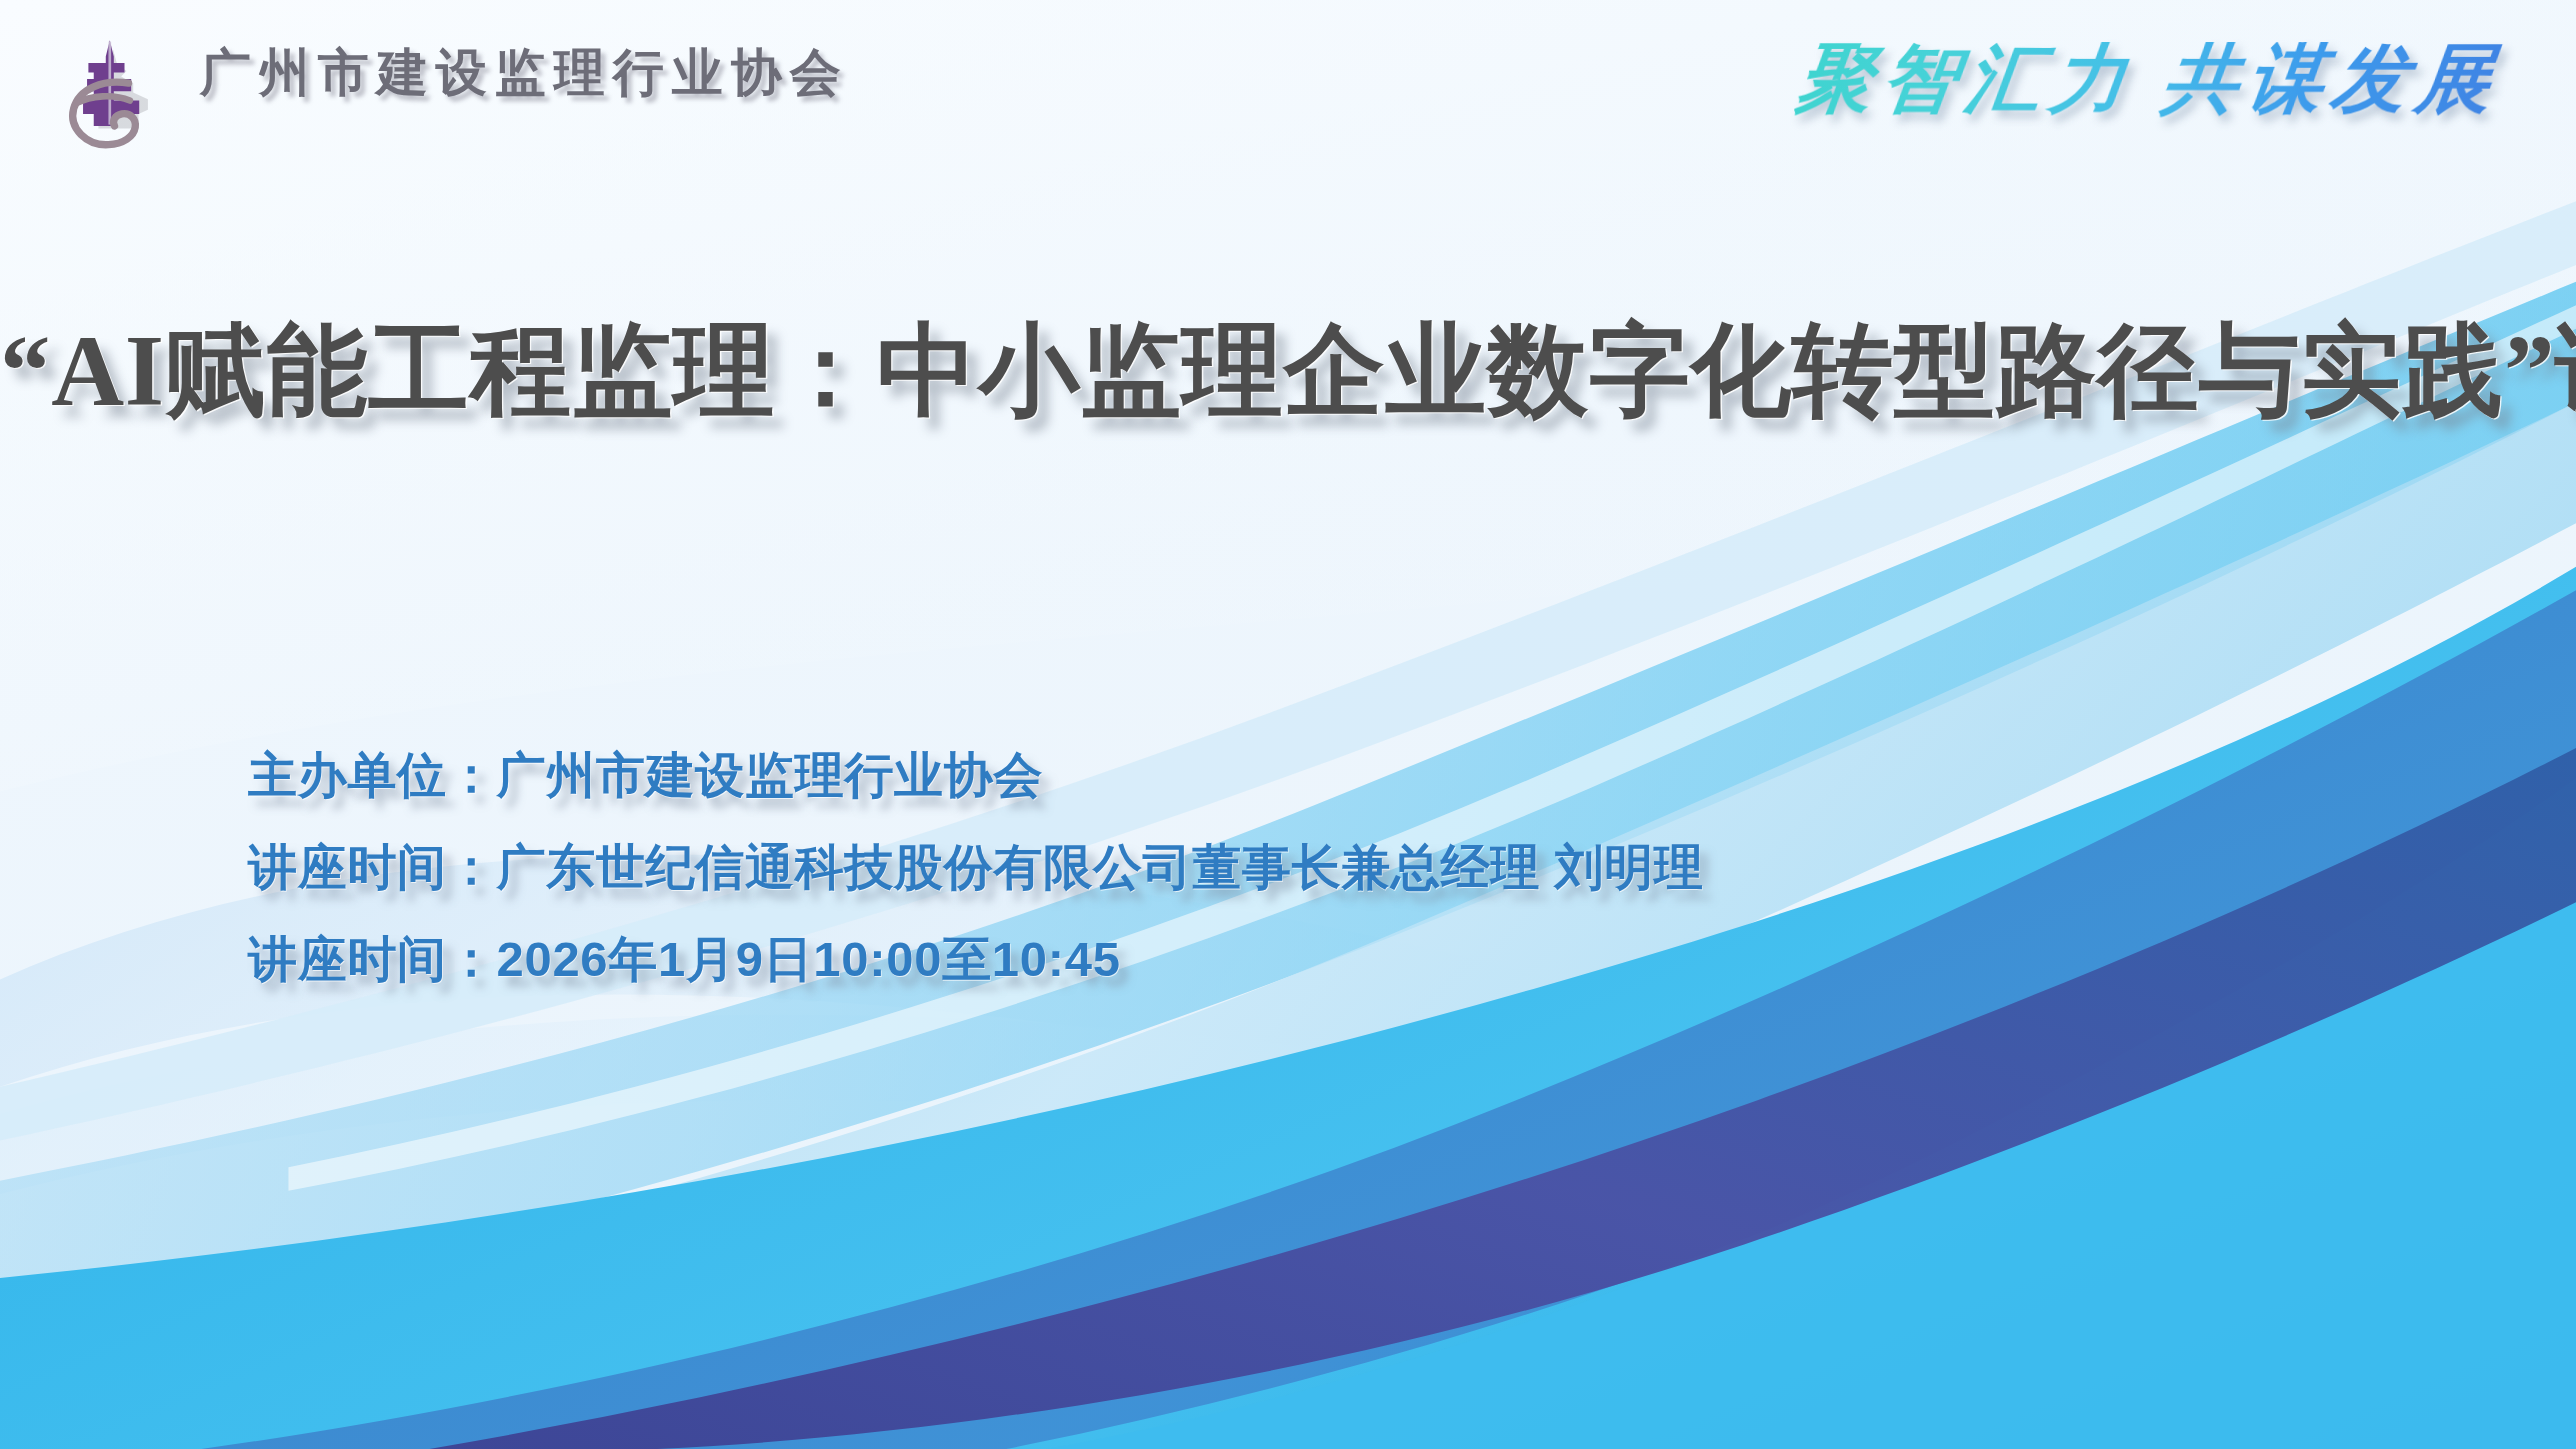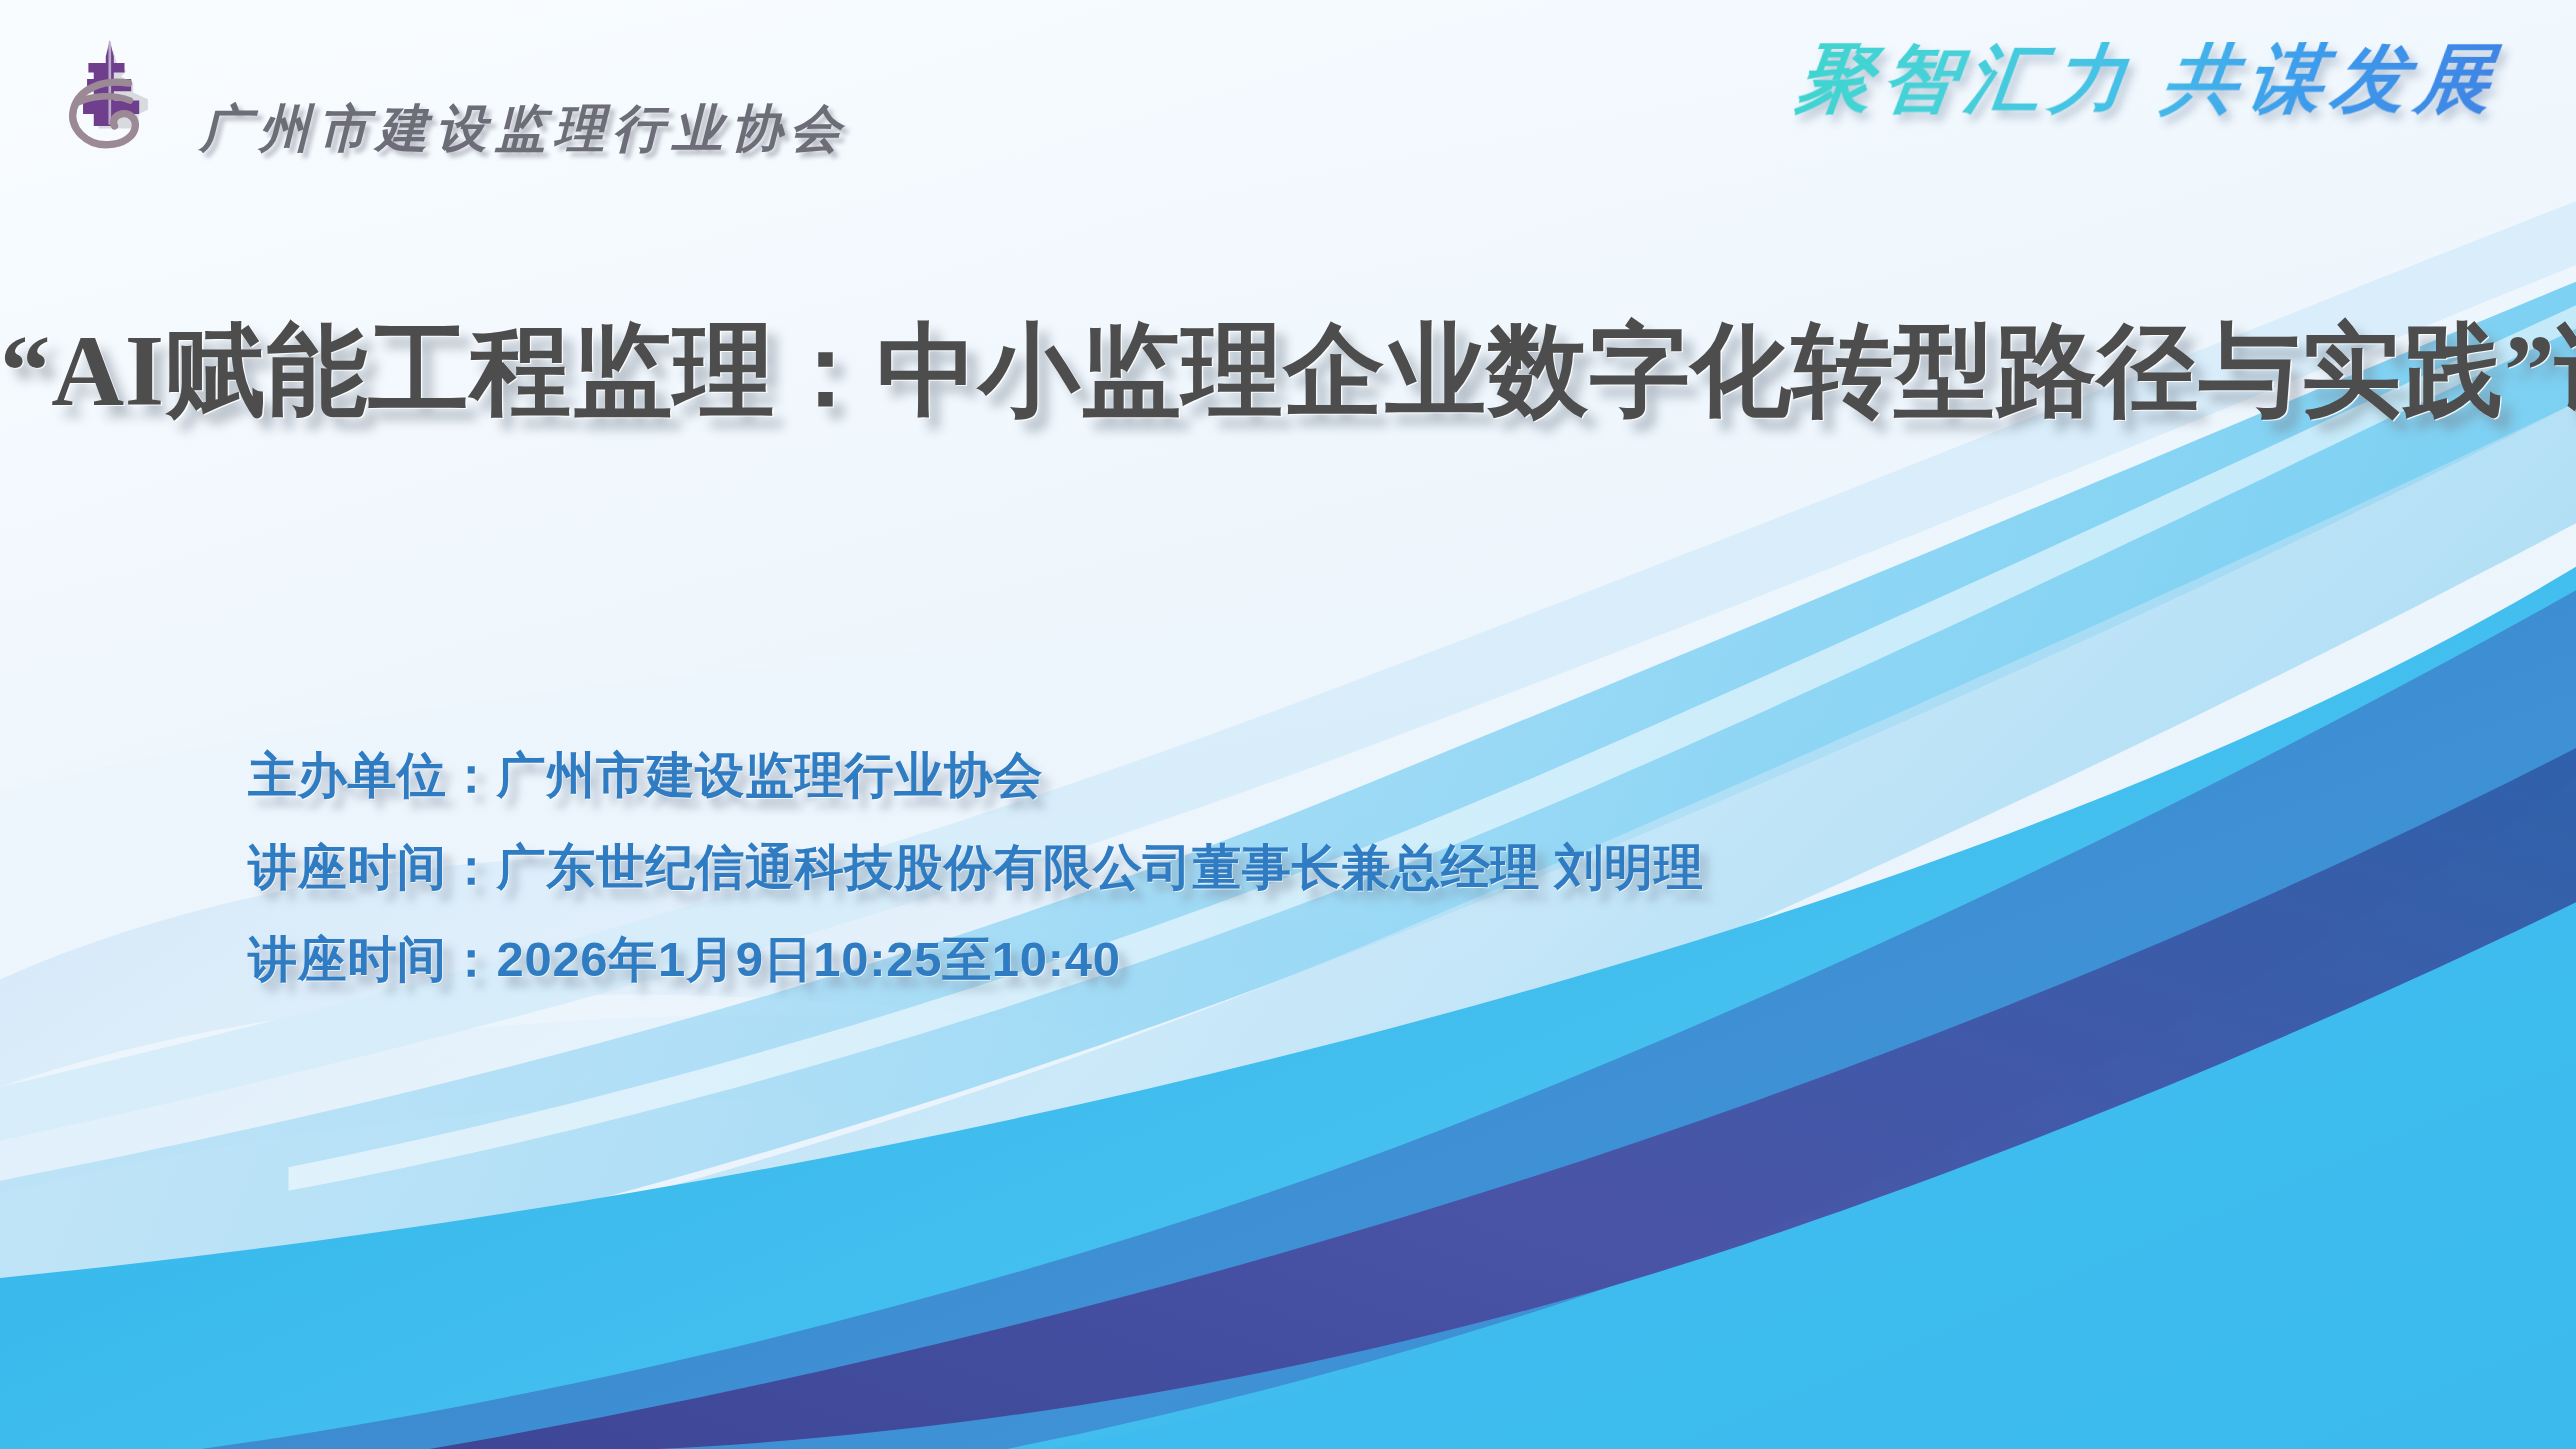--- a/index.html
+++ b/index.html
@@ -32,22 +32,21 @@
     position:absolute;
     left:0; top:0;
     width:2576px; height:201px;
     z-index:5;
   }
 
   #logo-block {
     position:absolute;
     left:64px; top:35px;
     display:flex;
-    align-items:flex-end;
-    font-style:italic;
+    align-items:flex-start;
   }
   #logo-mark {
     width:121px; height:117px;
     flex:0 0 auto;
     margin-right:14.8px;
     margin-top:4px;
   }
   #logo-text-block { padding-top:12px; }
   #logo-cn {
     font-family:"Liberation Serif", serif;
@@ -259,17 +258,17 @@
     </div>
 
     <div id="slogan">聚智汇力 共谋发展</div>
   </div>
 
   <div id="title">“AI赋能工程监理：中小监理企业数字化转型路径与实践”讲座</div>
 
   <div id="info">
     <div class="info-line">主办单位：广州市建设监理行业协会</div>
     <div class="info-line">讲座时间：广东世纪信通科技股份有限公司董事长兼总经理 刘明理</div>
-    <div class="info-line">讲座时间：2026年1月9日10:25至10:40</div>
+    <div class="info-line">讲座时间：2026年1月9日10:00至10:45</div>
   </div>
 
 </div>
 
 
 </body></html>

